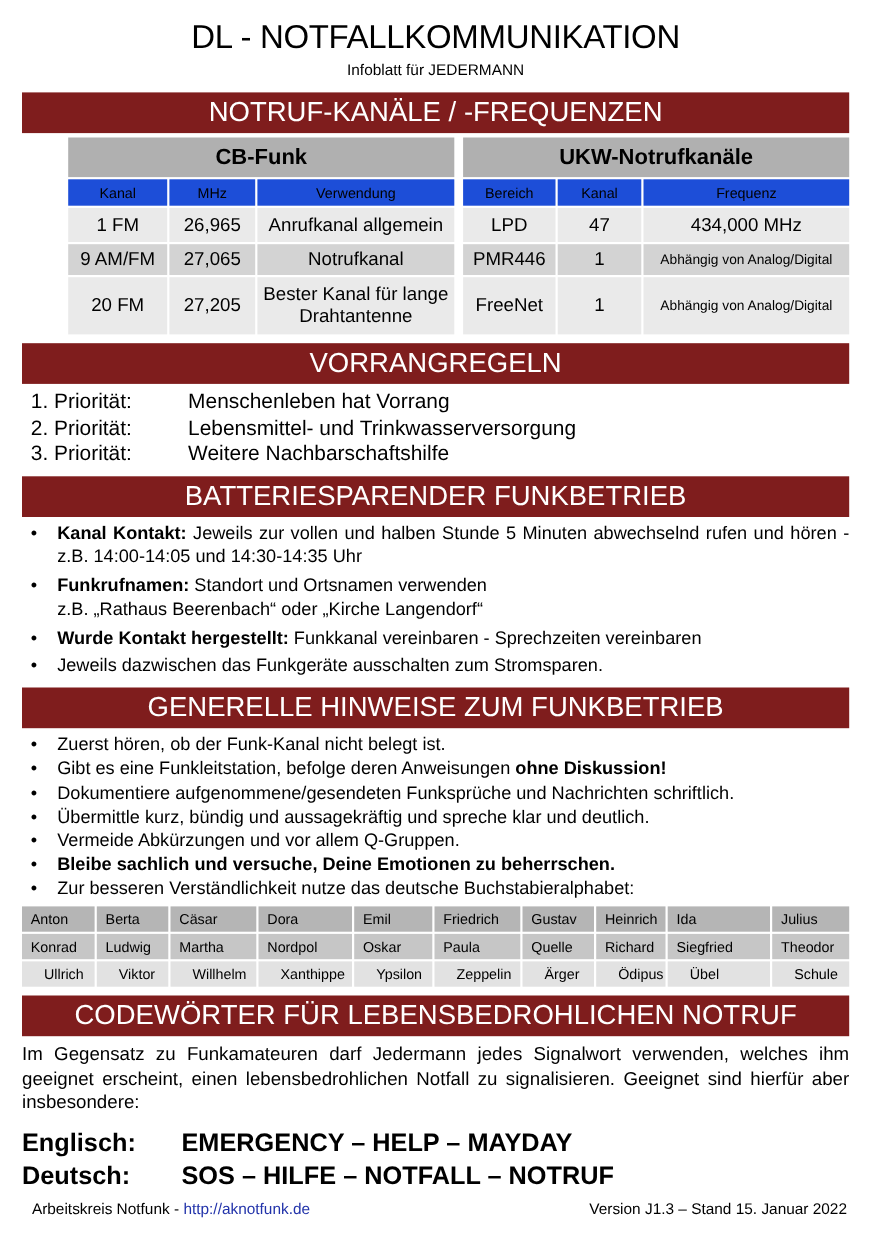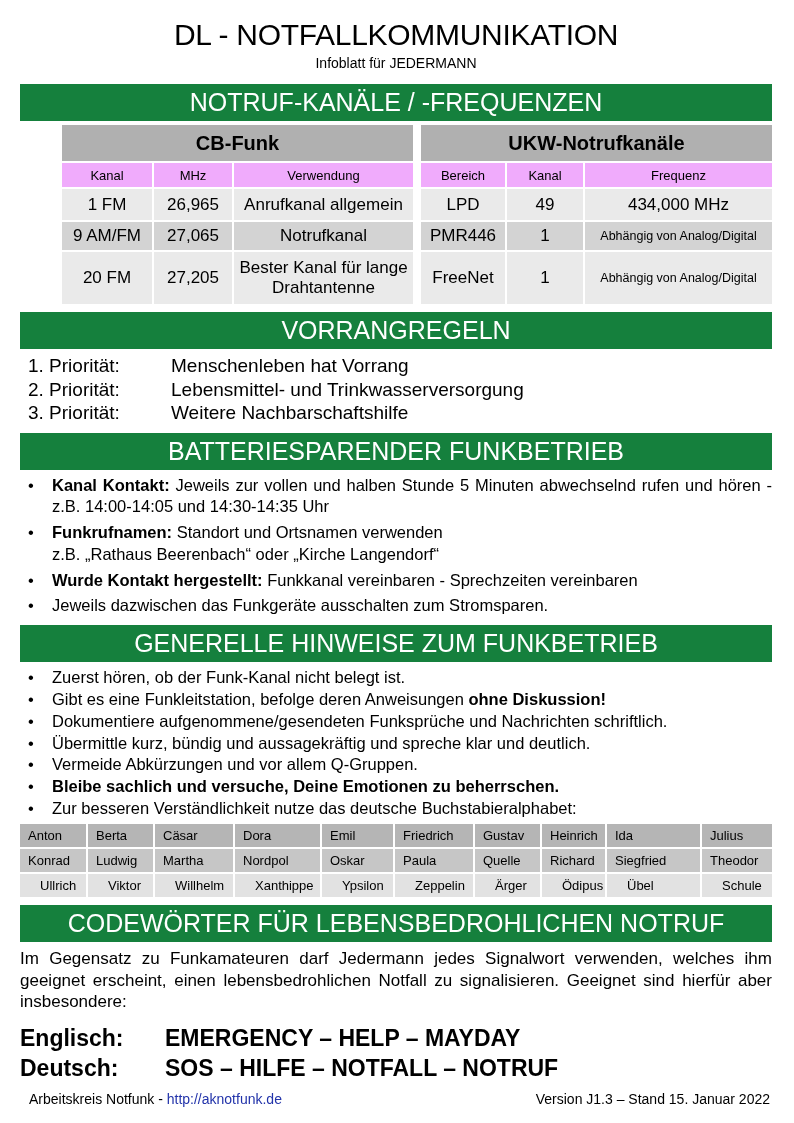--- a/index.html
+++ b/index.html
@@ -7,38 +7,38 @@
     position:relative; width:792px; height:1123px; overflow:hidden;
     background:#ffffff; color:#000;
     font-family:"Liberation Sans","DejaVu Sans",sans-serif;
   }
   .content { margin:0 20px; padding-top:18px; }
 
   .title { text-align:center; font-size:30px; font-weight:400; line-height:34px; letter-spacing:-0.3px; }
   .subtitle { text-align:center; font-size:14px; line-height:18px; margin-top:2px; }
 
   .red-band {
-    background:#15803d; color:#ffffff; text-align:center;
+    background:#7f1d1d; color:#ffffff; text-align:center;
     font-size:25px; line-height:29px; padding:4px 0; margin:8px 0 4px;
   }
   .red-band.first { margin-top:12px; }
 
   
   .ftable-wrap { display:flex; gap:8px; margin-top:2px;padding-left:42px; }
   .ftable { flex:1 1 0; }
   .fband {
     height:36px; margin-bottom:2px; background:#b0b0b0;
     display:flex; align-items:center; justify-content:center;
     font-weight:bold; font-size:20px;
   }
   .fgrid { display:grid; gap:2px; grid-template-rows:24px 31px 28px 52px; }
   .fgrid.cb  { grid-template-columns:90px 78px 1fr; }
   .fgrid.ukw { grid-template-columns:84px 76px 1fr; }
   .fcell { display:flex; align-items:center; justify-content:center; text-align:center; font-size:17px; }
-  .fcell.colhead { background:#f0abfc; font-size:13px; }
+  .fcell.colhead { background:#1d4ed8; font-size:13px; }
   .fcell.light { background:#eaeaea; }
   .fcell.mid   { background:#d3d3d3; }
   .fcell.small { font-size:12.5px; }
 
   
   .prio { margin:5px 0 0 8px; }
   .prio-row { display:flex; font-size:19px; line-height:23.5px; }
   .prio-label { width:143px; flex:0 0 143px; }
 
   
@@ -102,21 +102,21 @@
             <div class="fcell light">Bester Kanal für lange Drahtantenne</div>
           </div>
       </div>
       <div class="ftable">
         <div class="fband">UKW-Notrufkanäle</div>
         <div class="fgrid ukw" id="ukw-grid">
             <div class="fcell colhead">Bereich</div>
             <div class="fcell colhead">Kanal</div>
             <div class="fcell colhead">Frequenz</div>
             <div class="fcell light">LPD</div>
-            <div class="fcell light">49</div>
+            <div class="fcell light">47</div>
             <div class="fcell light">434,000 MHz</div>
             <div class="fcell mid">PMR446</div>
             <div class="fcell mid">1</div>
             <div class="fcell mid small">Abhängig von Analog/Digital</div>
             <div class="fcell light">FreeNet</div>
             <div class="fcell light">1</div>
             <div class="fcell light small">Abhängig von Analog/Digital</div>
           </div>
       </div>
     </div>

